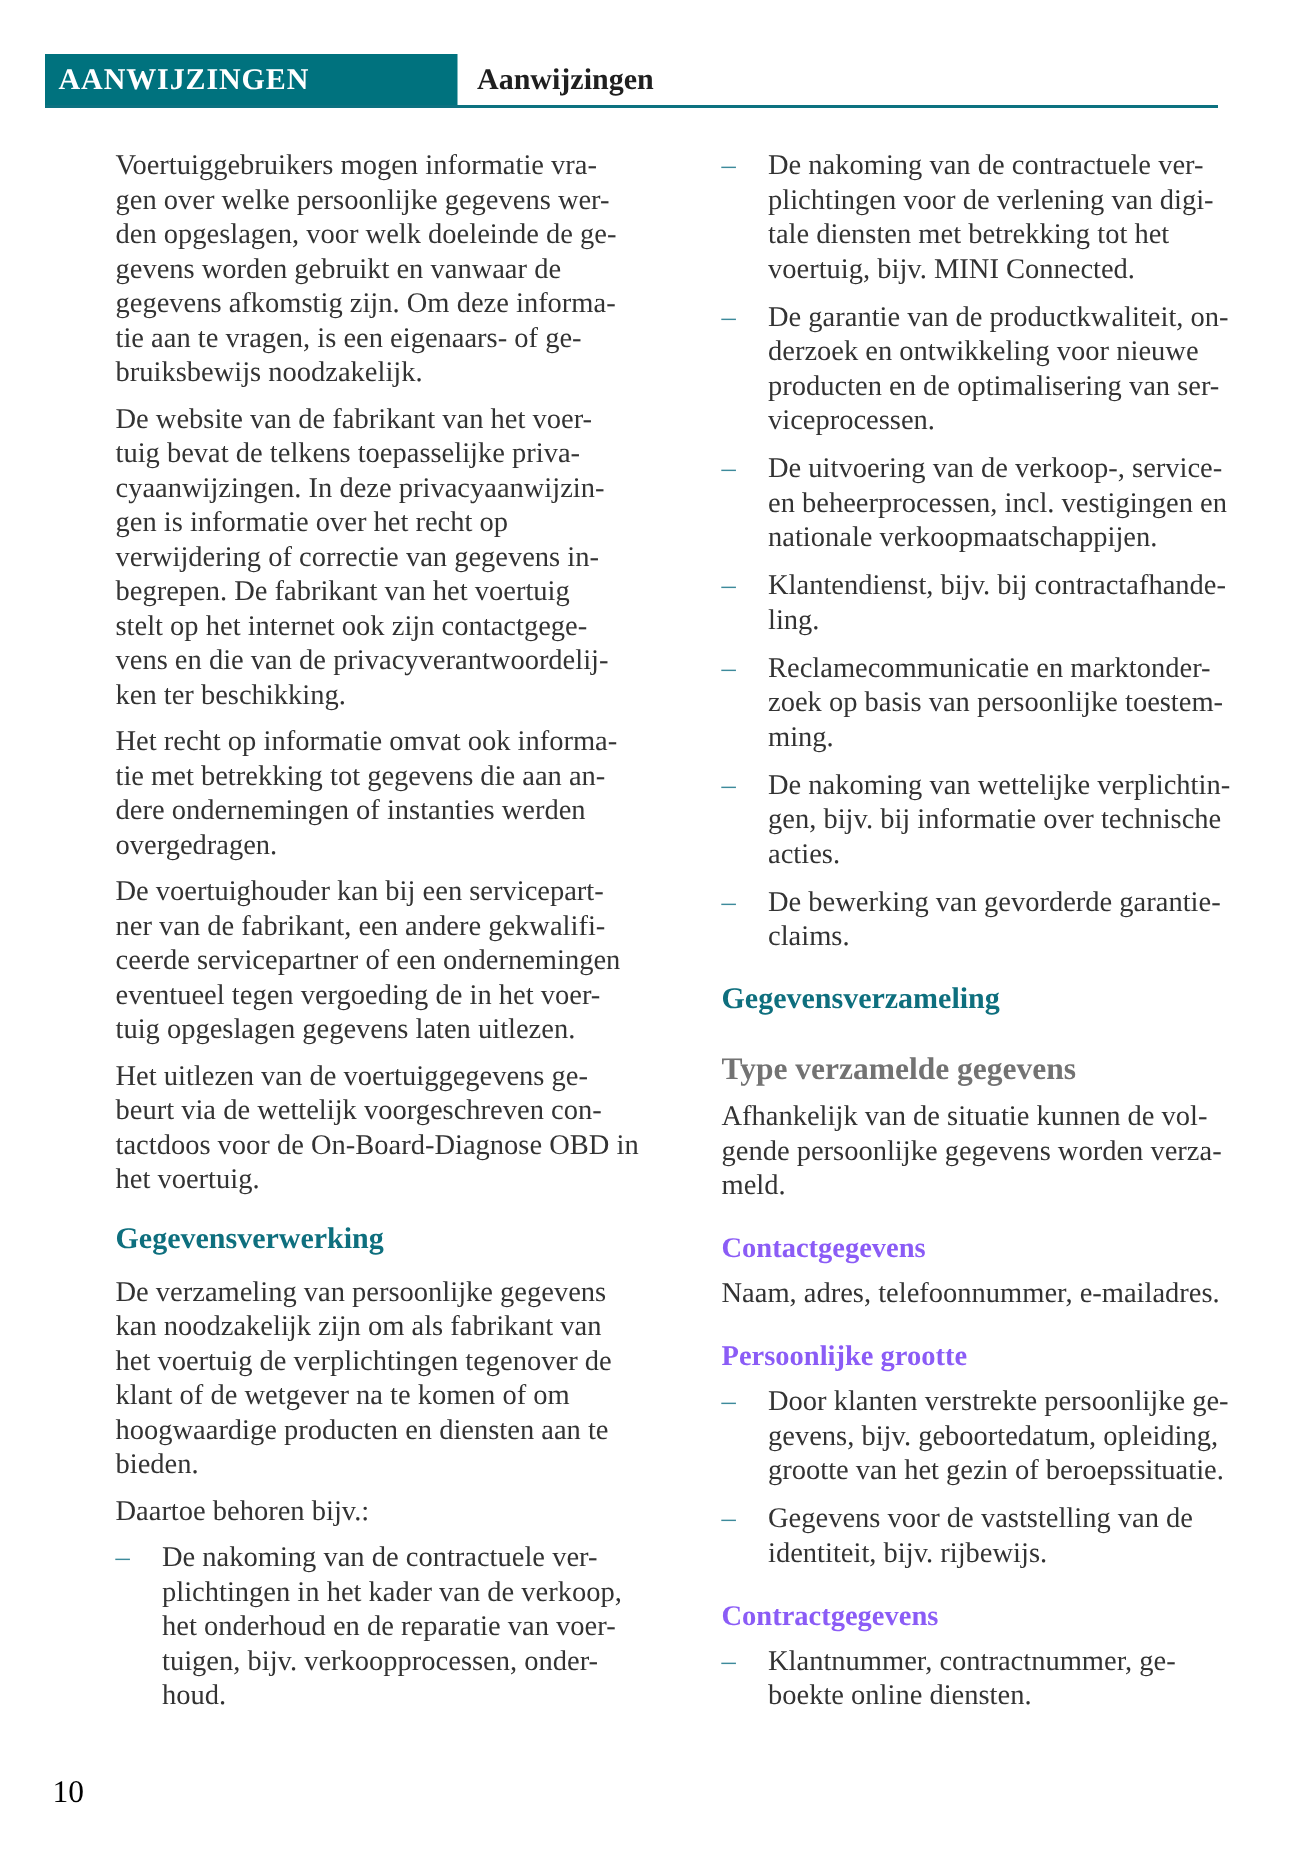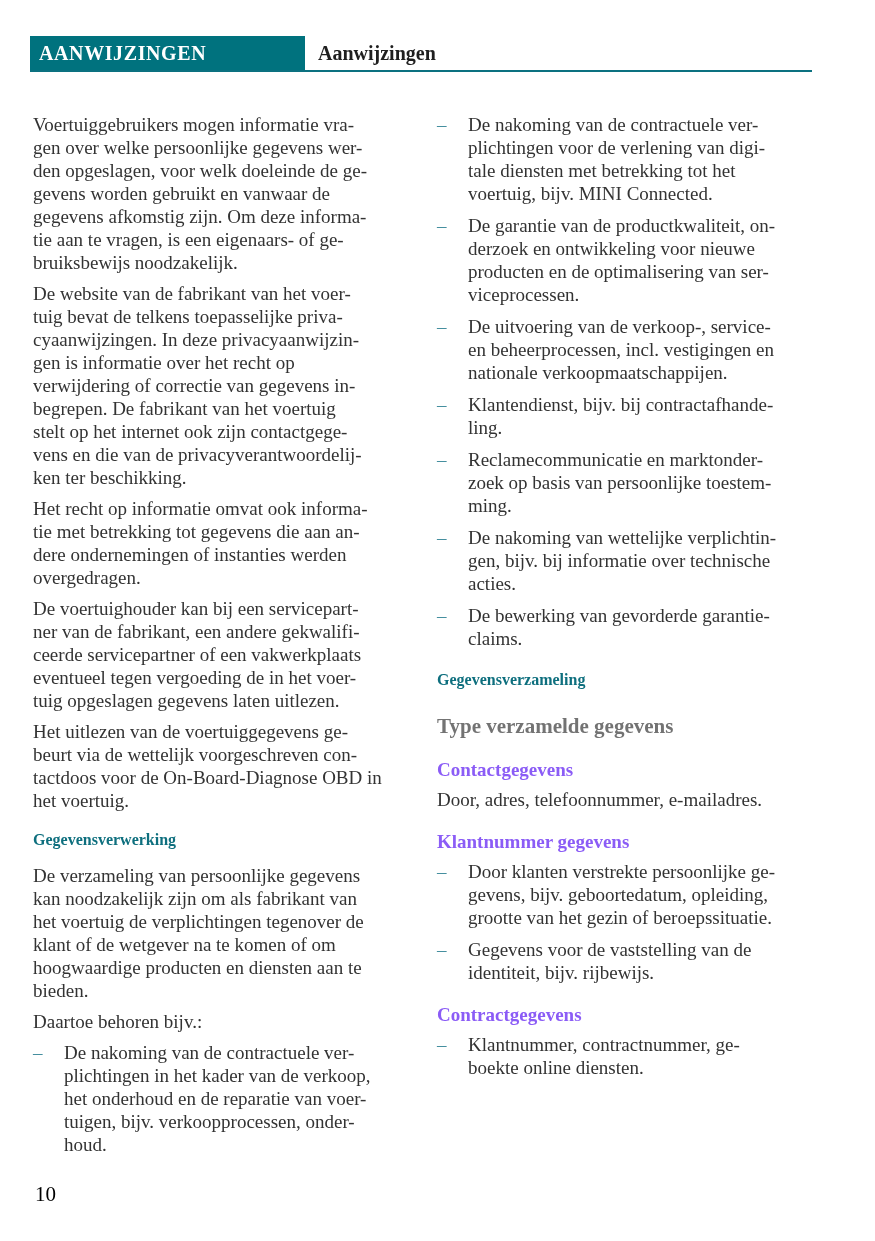--- a/index.html
+++ b/index.html
@@ -39,33 +39,34 @@
     margin-left: 13px;
     font-size: 20px;
     font-weight: bold;
     color: #1f1f1f;
     display: flex;
     align-items: center;
   }
   
   .col {
     position: absolute;
-    top: 113px;
+    top: 99px;
     width: 380px;
     font-size: 19px;
     line-height: 23px;
+    margin-left: 44px;
   }
   .col-left  { left: 33px; }
   .col-right { left: 437px; }
   .body {
     margin: 0 0 8px 0;
     white-space: pre-line;
   }
   .h2 {
-    font-size: 16px;
+    font-size: 20px;
     line-height: 28px;
     font-weight: bold;
     color: #0e6f7e;
     margin: 14px 0 10px 0;
   }
   .h2-right { margin-top: 16px; }
   .h3 {
     font-size: 21px;
     line-height: 25px;
     font-weight: bold;
@@ -128,21 +129,21 @@
 begrepen. De fabrikant van het voertuig
 stelt op het internet ook zijn contactgege-
 vens en die van de privacyverantwoordelij-
 ken ter beschikking.</p>
     <p class="body">Het recht op informatie omvat ook informa-
 tie met betrekking tot gegevens die aan an-
 dere ondernemingen of instanties werden
 overgedragen.</p>
     <p class="body">De voertuighouder kan bij een servicepart-
 ner van de fabrikant, een andere gekwalifi-
-ceerde servicepartner of een vakwerkplaats
+ceerde servicepartner of een ondernemingen
 eventueel tegen vergoeding de in het voer-
 tuig opgeslagen gegevens laten uitlezen.</p>
     <p class="body">Het uitlezen van de voertuiggegevens ge-
 beurt via de wettelijk voorgeschreven con-
 tactdoos voor de On-Board-Diagnose OBD in
 het voertuig.</p>
 
     <h2 class="h2">Gegevensverwerking</h2>
     <p class="body">De verzameling van persoonlijke gegevens
 kan noodzakelijk zijn om als fabrikant van
@@ -201,25 +202,28 @@
 acties.</span>
     </div>
     <div class="bullet">
       <span class="dash">–</span>
       <span class="btext">De bewerking van gevorderde garantie-
 claims.</span>
     </div>
 
     <h2 class="h2 h2-right">Gegevensverzameling</h2>
     <h3 class="h3">Type verzamelde gegevens</h3>
+    <p class="body">Afhankelijk van de situatie kunnen de vol-
+gende persoonlijke gegevens worden verza-
+meld.</p>
 
     <h4 class="h4">Contactgegevens</h4>
-    <p class="body">Door, adres, telefoonnummer, e-mailadres.</p>
-
-    <h4 class="h4">Klantnummer gegevens</h4>
+    <p class="body">Naam, adres, telefoonnummer, e-mailadres.</p>
+
+    <h4 class="h4">Persoonlijke grootte</h4>
     <div class="bullet">
       <span class="dash">–</span>
       <span class="btext">Door klanten verstrekte persoonlijke ge-
 gevens, bijv. geboortedatum, opleiding,
 grootte van het gezin of beroepssituatie.</span>
     </div>
     <div class="bullet">
       <span class="dash">–</span>
       <span class="btext">Gegevens voor de vaststelling van de
 identiteit, bijv. rijbewijs.</span>

